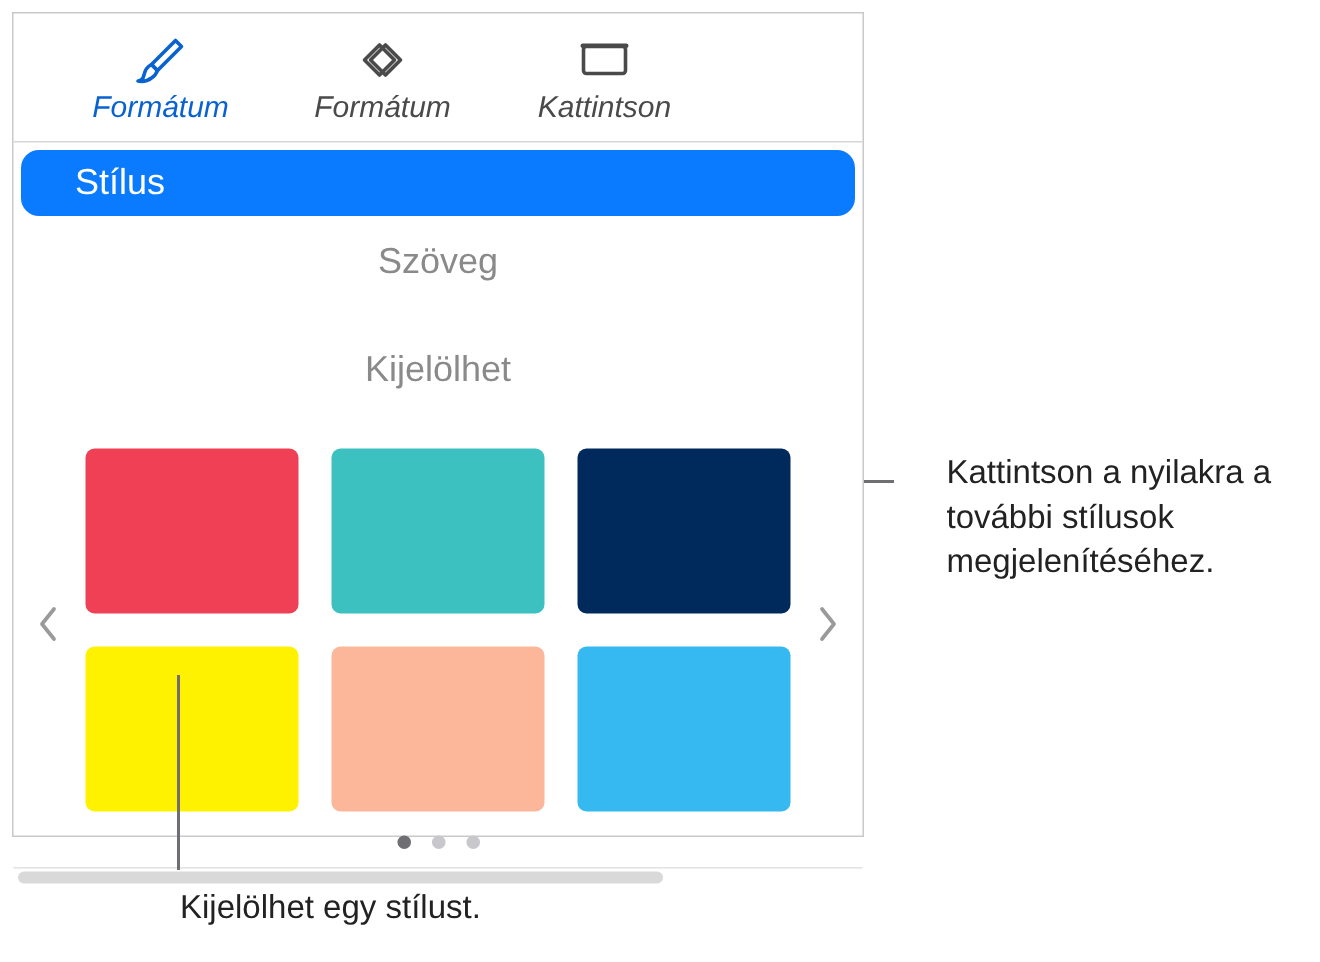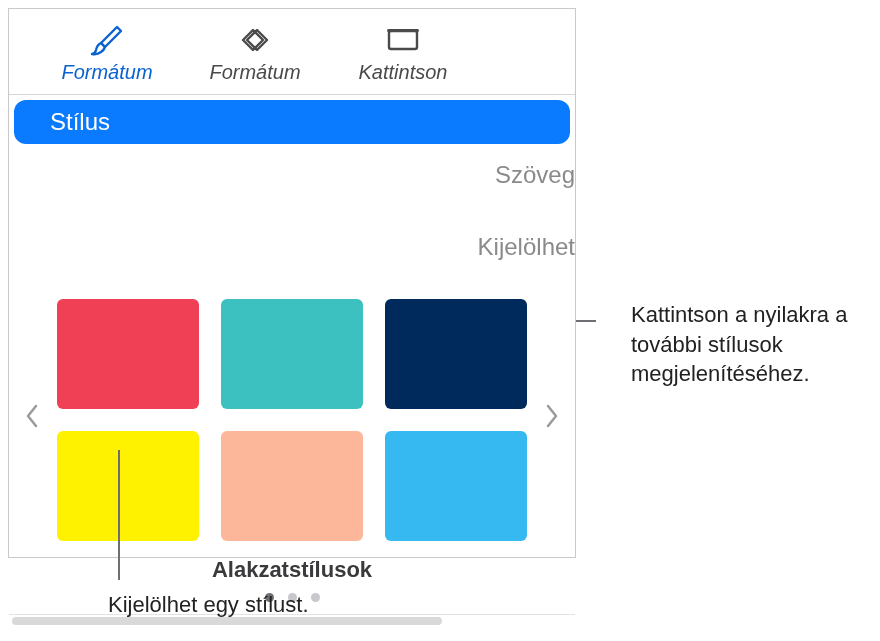--- a/index.html
+++ b/index.html
@@ -47,21 +47,21 @@
       margin: 10px 0;
     }
     .tabbar {
       display: flex;
       align-items: stretch;
       padding: 0 0;
       flex-direction: column;
     }
     .tabbar .plain {
       flex: 1;
-      text-align: right;
+      text-align: center;
       padding: 12px 0;
       font-size: 24px;
       color: #8a8a8a;
       cursor: pointer;
     }
     .tabbar .pill {
       background: #0a7aff;
       color: #fff;
       border-radius: 12px;
       margin: 5px 5px 5px 5px;
@@ -138,21 +138,21 @@
       position: absolute;
       font-size: 22px;
       color: #222;
       line-height: 1.35;
     }
     .callout-line {
       position: absolute;
       background: #6e6e73;
     }
     .callout-right { left: 631px; top: 300px; width: 270px; }
-    .callout-bottom { left: 108px; top: 590px; }
+    .callout-bottom { left: 120px; top: 590px; }
   </style>
 </head>
 <body>
 
 <div class="panel">
 
   <div class="toolbar">
     <div class="toolbar-item active">
       <span class="toolbar-icon">
         <svg width="40" height="32" viewBox="0 0 40 32">
@@ -204,21 +204,20 @@
         <div class="swatch" style="background: rgb(54, 184, 240);"></div>
       </div>
     <div class="arrow">
       <svg width="14" height="24" viewBox="0 0 14 24">
           <path d="M3 2 L11 12 L3 22" fill="none" stroke="#9a9a9a" stroke-width="2.5" stroke-linecap="round" stroke-linejoin="round"></path>
         </svg>
     </div>
   </div>
 
   <div class="caption-row">
-    <div class="caption">Alakzatstílusok</div>
     <div class="dots" id="page-dots">
         <div class="dot active"></div>
         <div class="dot"></div>
         <div class="dot"></div>
       </div>
   </div>
 
   <div class="scrollbar-track">
     <div class="scrollbar-thumb"></div>
   </div>

